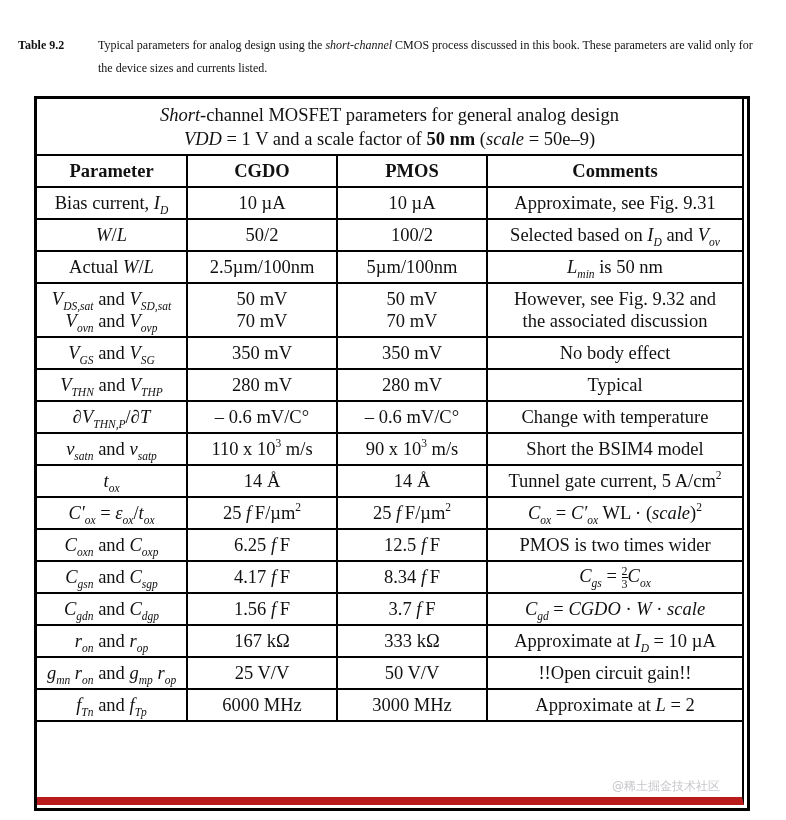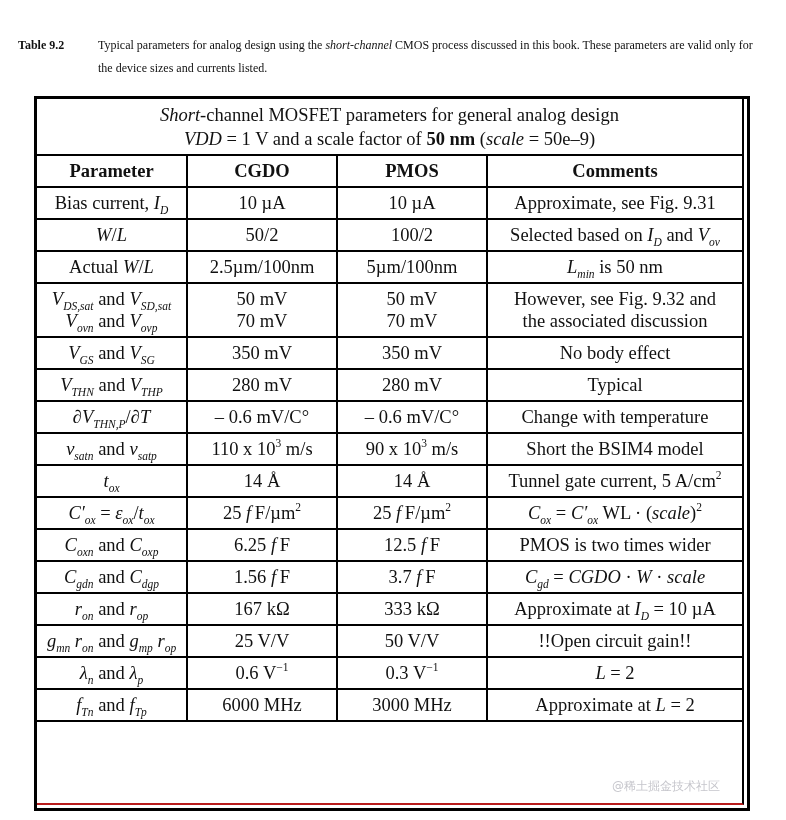--- a/index.html
+++ b/index.html
@@ -11,21 +11,21 @@
     position: absolute; left: 18px; top: 34px; width: 740px;
     font-size: 12px; line-height: 22.5px;
   }
   .caption .label { font-weight: bold; position: absolute; left: 0; top: 0; }
   .caption .body { margin-left: 80px; }
   .outer {
     position: absolute; left: 34px; top: 96px; width: 716px; height: 715px;
     border: 3px solid #000; box-sizing: border-box; padding: 0 3px 3px 0;
   }
   .inner {
-    border-right: 2px solid #000; border-bottom: 2px solid #b91c1c;
+    border-right: 2px solid #000; border-bottom: 8px solid #b91c1c;
     width: 100%; height: 100%; box-sizing: border-box;
   }
   table {
     border-collapse: collapse; width: 100%; table-layout: fixed;
     font-size: 18.5px;
   }
   td, th {
     border: 2px solid #000; text-align: center; padding: 0 2px;
     line-height: 22px; white-space: nowrap;
   }
@@ -138,44 +138,44 @@
             <td>25 <i>f</i> F/µm<sup>2</sup></td>
             <td><i>C</i><sub>ox</sub> = <i>C′</i><sub>ox</sub> WL · (<i>scale</i>)<sup>2</sup></td>
           </tr>
           <tr class="r">
             <td><i>C</i><sub>oxn</sub> and <i>C</i><sub>oxp</sub></td>
             <td>6.25 <i>f</i> F</td>
             <td>12.5 <i>f</i> F</td>
             <td>PMOS is two times wider</td>
           </tr>
           <tr class="r">
+            <td><i>C</i><sub>gsn</sub> and <i>C</i><sub>sgp</sub></td>
+            <td>4.17 <i>f</i> F</td>
+            <td>8.34 <i>f</i> F</td>
+            <td><i>C</i><sub>gs</sub> = <span class="frac"><span class="num">2</span><span>3</span></span><i>C</i><sub>ox</sub></td>
+          </tr>
+          <tr class="r">
             <td><i>C</i><sub>gdn</sub> and <i>C</i><sub>dgp</sub></td>
             <td>1.56 <i>f</i> F</td>
             <td>3.7 <i>f</i> F</td>
             <td><i>C</i><sub>gd</sub> = <i>CGDO</i> · <i>W</i> · <i>scale</i></td>
           </tr>
           <tr class="r">
             <td><i>r</i><sub>on</sub> and <i>r</i><sub>op</sub></td>
             <td>167 kΩ</td>
             <td>333 kΩ</td>
             <td>Approximate at <i>I</i><sub>D</sub> = 10 µA</td>
           </tr>
           <tr class="r">
             <td><i>g</i><sub>mn</sub> <i>r</i><sub>on</sub> and <i>g</i><sub>mp</sub> <i>r</i><sub>op</sub></td>
             <td>25 V/V</td>
             <td>50 V/V</td>
             <td>!!Open circuit gain!!</td>
           </tr>
           <tr class="r">
-            <td><i>λ</i><sub>n</sub> and <i>λ</i><sub>p</sub></td>
-            <td>0.6 V<sup>−1</sup></td>
-            <td>0.3 V<sup>−1</sup></td>
-            <td><i>L</i> = 2</td>
-          </tr>
-          <tr class="r">
             <td><i>f</i><sub>Tn</sub> and <i>f</i><sub>Tp</sub></td>
             <td>6000 MHz</td>
             <td>3000 MHz</td>
             <td>Approximate at <i>L</i> = 2</td>
           </tr>
         </tbody>
   </table>
  </div>
 </div>
 

